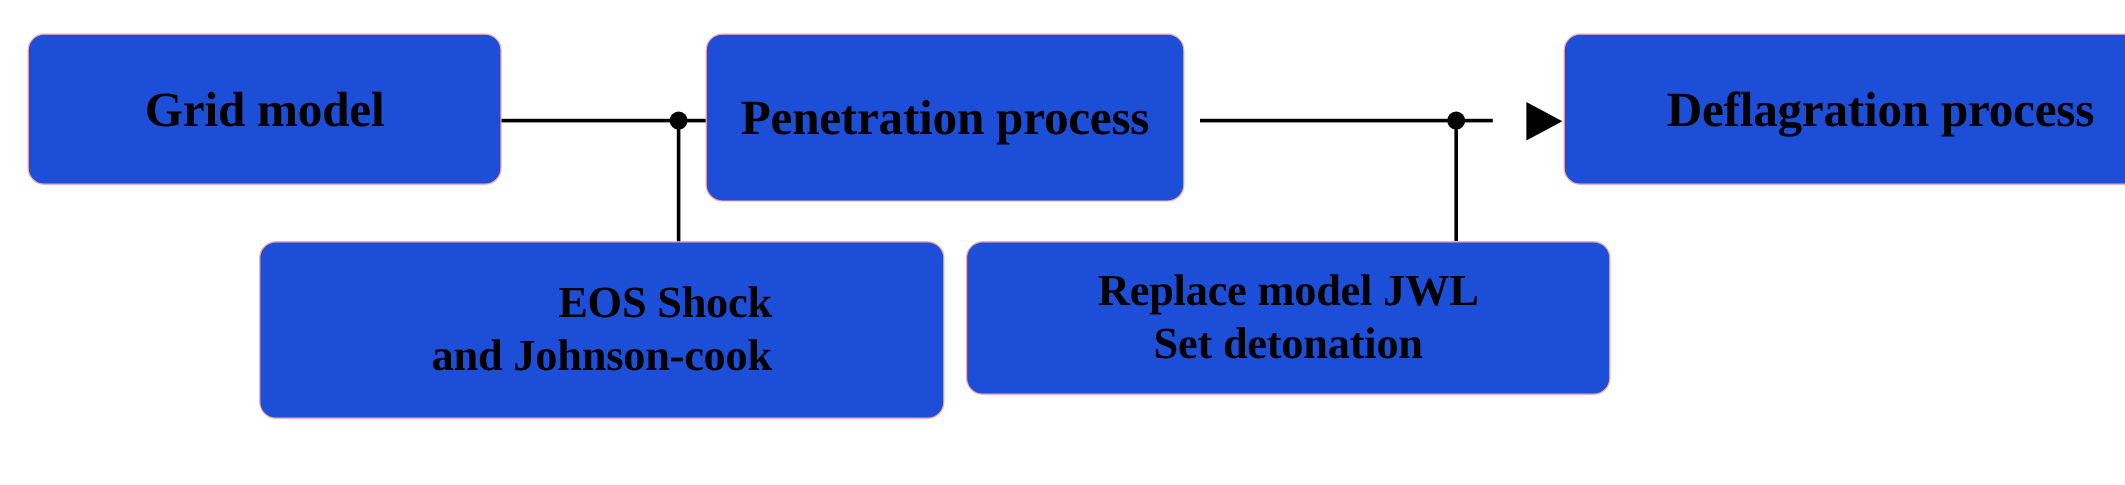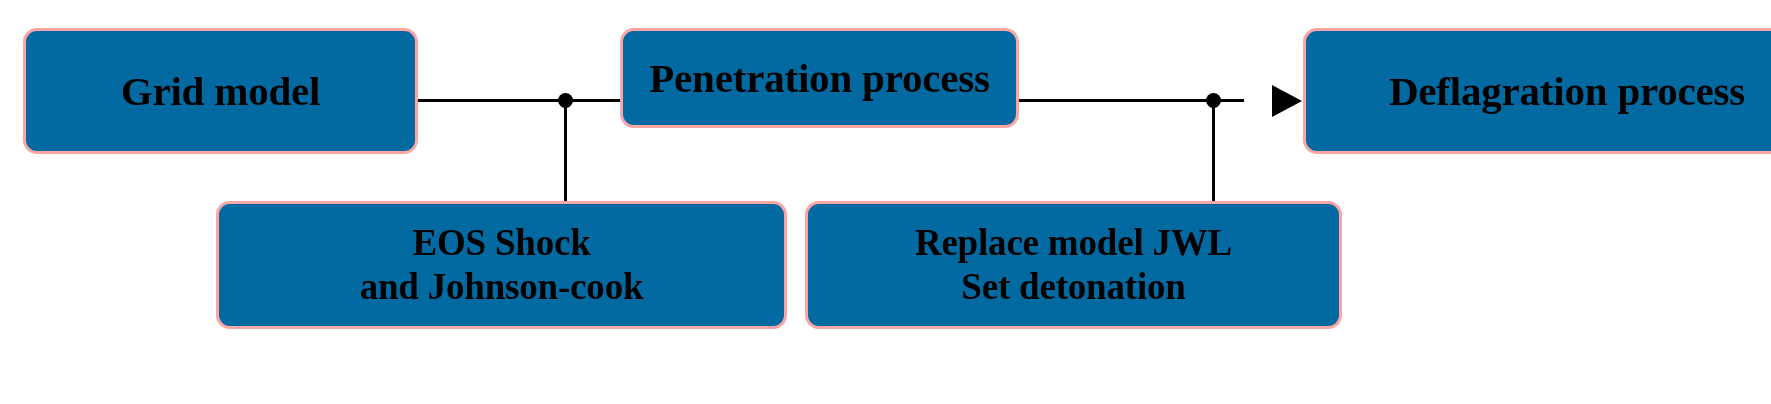--- a/index.html
+++ b/index.html
@@ -11,23 +11,23 @@
     position: relative;
     width: 1771px;
     height: 404px;
     background: #ffffff;
     overflow: hidden;
     font-family: "Liberation Serif", "DejaVu Serif", serif;
   }
   .node {
     position: absolute;
     box-sizing: border-box;
-    border: 3px solid #fca5a5;
+    border: 1px solid #fca5a5;
     border-radius: 14px;
-    background: #0369a1;
+    background: #1d4ed8;
     display: flex;
     align-items: center;
     justify-content: center;
     text-align: center;
     font-weight: bold;
     color: #000000;
     line-height: 1.18;
     z-index: 3;
   }
   .node-label {
@@ -82,29 +82,29 @@
   <div class="hline" style="left:1000px; top:99px; width:244px;"></div>
   <div class="arrowhead" style="left:1272px; top:85px;"></div>
   <div class="junction-dot" style="left:1206px; top:93px;"></div>
 
   <div class="vline" style="left:1212px; top:99px; height:102px;"></div>
 
   <div class="node top-node" style="left:23px; top:28px; width:395px; height:126px;">
     <span class="node-label">Grid model</span>
   </div>
 
-  <div class="node top-node" style="left:620px; top:28px; width:399px; height:100px;text-align:right;">
+  <div class="node top-node" style="left:588px; top:28px; width:399px; height:140px;text-align:right;">
     <span class="node-label">Penetration process</span>
   </div>
 
   <div class="node top-node" style="left:1303px; top:28px; width:528px; height:126px;">
     <span class="node-label">Deflagration process</span>
   </div>
 
-  <div class="node bottom-node" style="left:216px; top:201px; width:571px; height:128px;">
+  <div class="node bottom-node" style="left:216px; top:201px; width:571px; height:148px;text-align:right;">
     <span class="node-label">EOS Shock
 and Johnson-cook</span>
   </div>
 
   <div class="node bottom-node" style="left:805px; top:201px; width:537px; height:128px;">
     <span class="node-label">Replace model JWL
 Set detonation</span>
   </div>
 
 </div>

